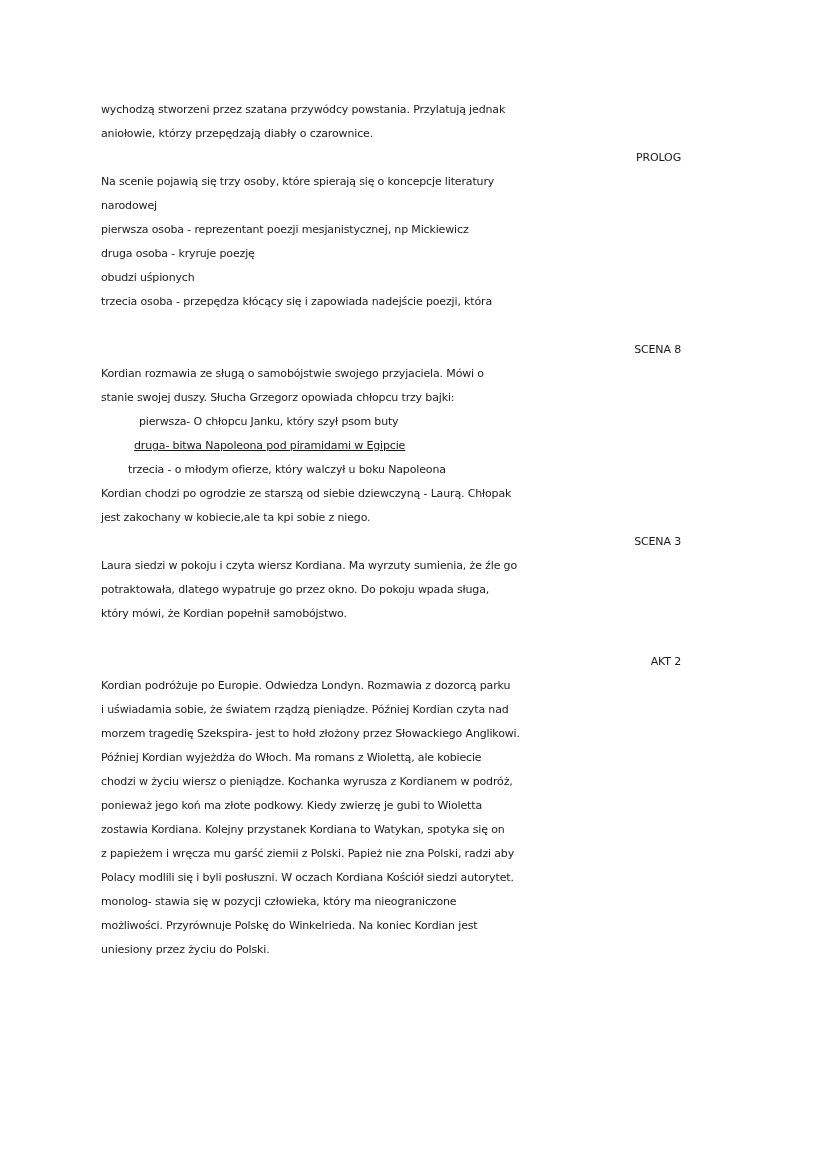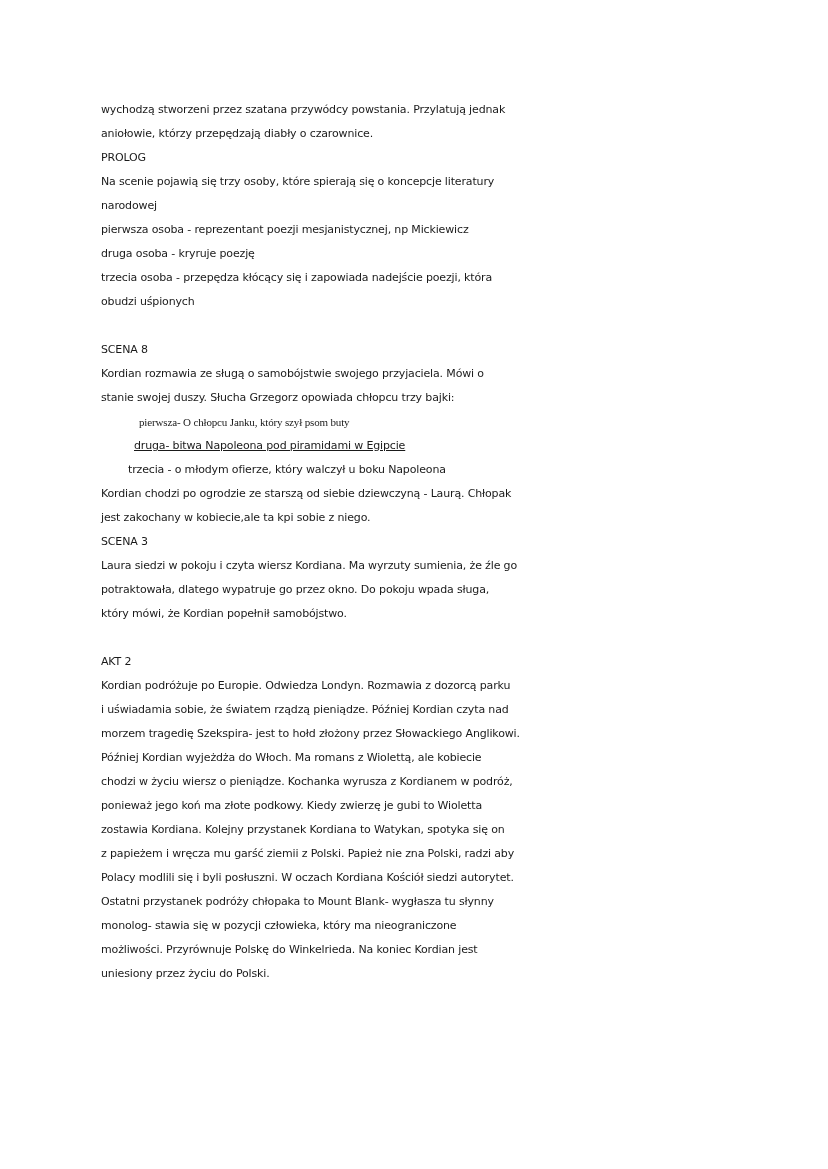--- a/index.html
+++ b/index.html
@@ -22,42 +22,42 @@
       width: 620px;
     }
     .line {
       font-size: 11px;
       line-height: 24px;
       height: 24px;
       white-space: nowrap;
       letter-spacing: -0.15px;
     }
     .center {
-      text-align: left;
+      text-align: right;
       width: 580px;
     }
     .blank { height: 24px; }
-    .ind1 { padding-left: 38px; font-family: Liberation Serif, serif; }
+    .ind1 { padding-left: 38px; }
     .ind2 { padding-left: 33px; text-decoration: underline; }
     .ind3 { padding-left: 27px; }
   </style>
 </head>
 <body>
 
 <div class="page">
   <div class="line">wychodzą stworzeni przez szatana przywódcy powstania. Przylatują jednak</div>
   <div class="line">aniołowie, którzy przepędzają diabły o czarownice.</div>
 
   <div class="line center">PROLOG</div>
   <div class="line">Na scenie pojawią się trzy osoby, które spierają się o koncepcje literatury</div>
   <div class="line">narodowej</div>
   <div class="line">pierwsza osoba - reprezentant poezji mesjanistycznej, np Mickiewicz</div>
   <div class="line">druga osoba - kryruje poezję</div>
+  <div class="line">obudzi uśpionych</div>
   <div class="line">trzecia osoba - przepędza kłócący się i zapowiada nadejście poezji, która</div>
-  <div class="line">obudzi uśpionych</div>
 
   <div class="blank"></div>
 
   <div class="line center">SCENA 8</div>
   <div class="line">Kordian rozmawia ze sługą o samobójstwie swojego przyjaciela. Mówi o</div>
   <div class="line">stanie swojej duszy. Słucha Grzegorz opowiada chłopcu trzy bajki:</div>
   <div class="line ind1">pierwsza- O chłopcu Janku, który szył psom buty</div>
   <div class="line ind2">druga- bitwa Napoleona pod piramidami w Egipcie</div>
   <div class="line ind3">trzecia - o młodym ofierze, który walczył u boku Napoleona</div>
 
@@ -74,17 +74,16 @@
   <div class="line center">AKT 2</div>
   <div class="line">Kordian podróżuje po Europie. Odwiedza Londyn. Rozmawia z dozorcą parku</div>
   <div class="line">i uświadamia sobie, że światem rządzą pieniądze. Później Kordian czyta nad</div>
   <div class="line">morzem tragedię Szekspira- jest to hołd złożony przez Słowackiego Anglikowi.</div>
   <div class="line">Później Kordian wyjeżdża do Włoch. Ma romans z Wiolettą, ale kobiecie</div>
   <div class="line">chodzi w życiu wiersz o pieniądze. Kochanka wyrusza z Kordianem w podróż,</div>
   <div class="line">ponieważ jego koń ma złote podkowy. Kiedy zwierzę je gubi to Wioletta</div>
   <div class="line">zostawia Kordiana. Kolejny przystanek Kordiana to Watykan, spotyka się on</div>
   <div class="line">z papieżem i wręcza mu garść ziemii z Polski. Papież nie zna Polski, radzi aby</div>
   <div class="line">Polacy modlili się i byli posłuszni. W oczach Kordiana Kościół siedzi autorytet.</div>
-  <div class="line">Ostatni przystanek podróży chłopaka to Mount Blank- wygłasza tu słynny</div>
   <div class="line">monolog- stawia się w pozycji człowieka, który ma nieograniczone</div>
   <div class="line">możliwości. Przyrównuje Polskę do Winkelrieda. Na koniec Kordian jest</div>
   <div class="line">uniesiony przez życiu do Polski.</div>
 </div>
 
 </body></html>

